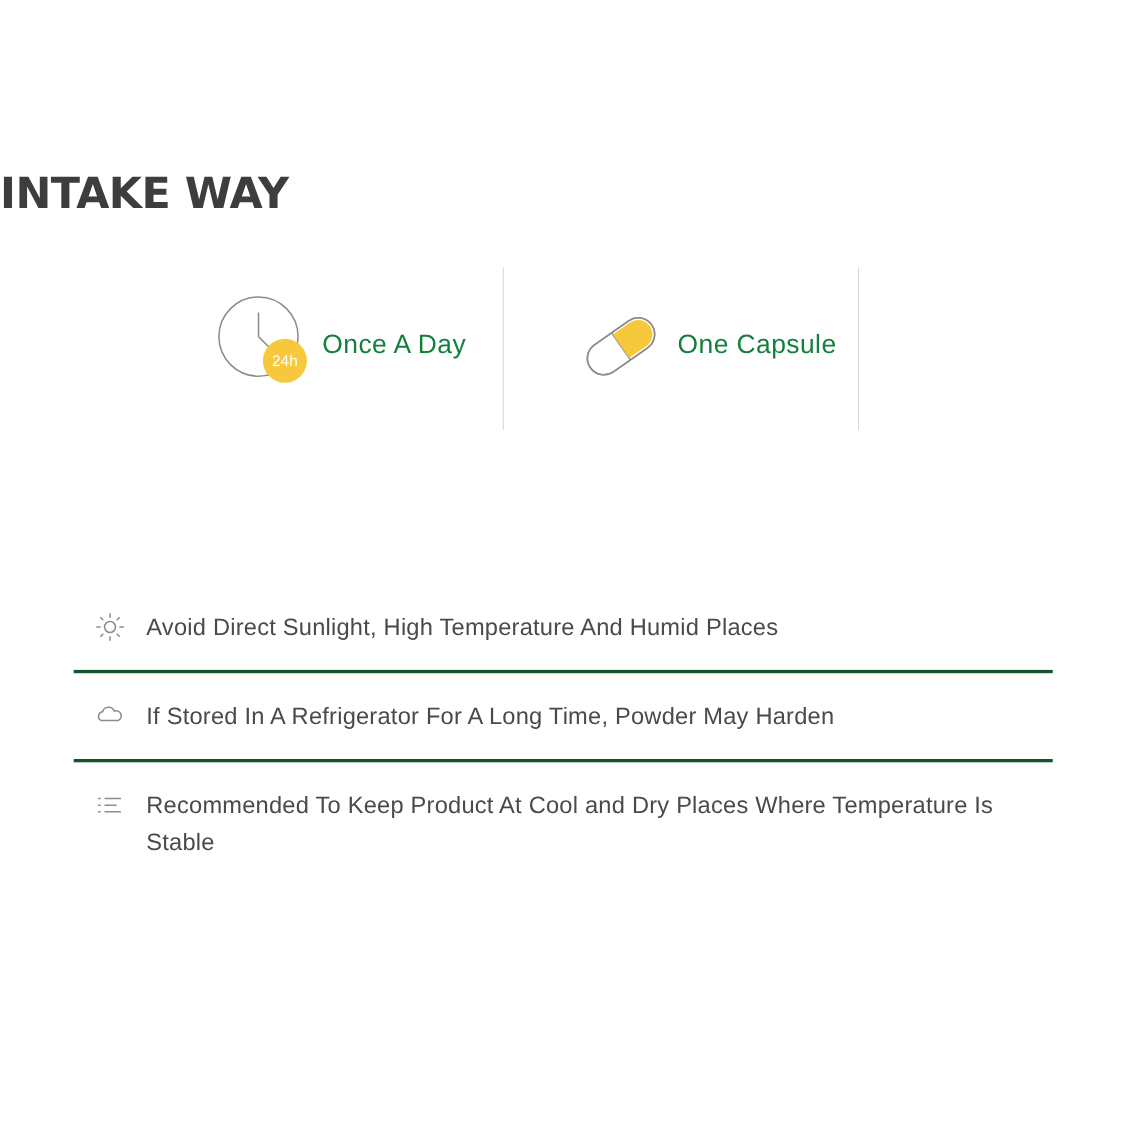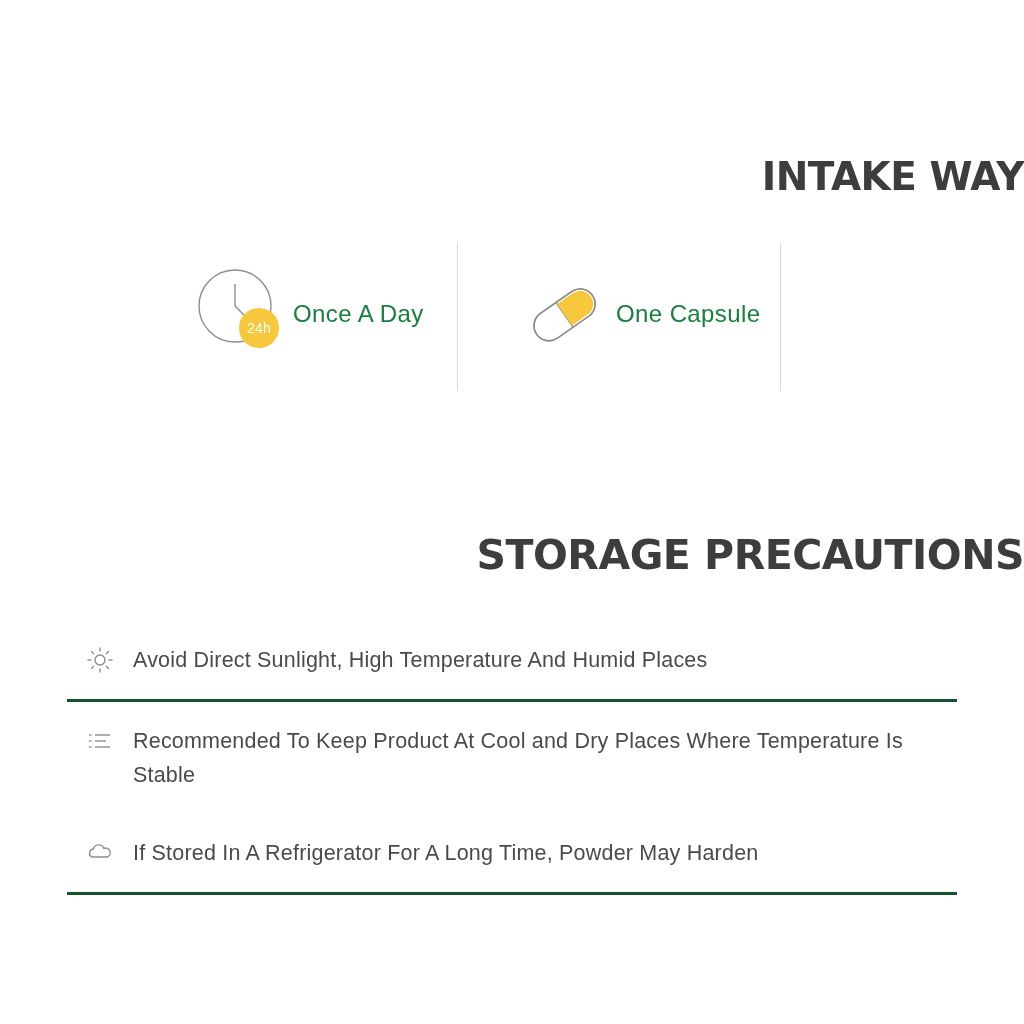--- a/index.html
+++ b/index.html
@@ -14,21 +14,21 @@
     color: #3f3f3f;
     overflow: hidden;
     position: relative;
   }
 
   
   .intake-section {
     padding-top: 128px;
   }
   .section-title {
-    text-align: right;
+    text-align: left;
     font-size: 40px;
     font-weight: bold;
     letter-spacing: -0.5px;
     color: #3d3d3d;
     font-family: "DejaVu Sans", sans-serif;
   }
   .intake-title {
     font-size: 39px;
   }
 
@@ -142,21 +142,20 @@
     </div>
 
     <div class="intake-divider"></div>
 
 
   </div>
 </section>
 
 <section class="storage-section">
 
-  <h1 class="section-title storage-title">STORAGE PRECAUTIONS</h1>
 
   <div class="storage-list">
 
     <div class="storage-row">
       <div class="storage-icon">
         <svg width="30" height="30" viewBox="0 0 30 30">
           <circle cx="15" cy="15" r="5" class="svg-ink" stroke-width="1.2"></circle>
           <g class="svg-ink" stroke-width="1.2">
             <line x1="15" y1="2.5" x2="15" y2="6.5"></line>
             <line x1="15" y1="23.5" x2="15" y2="27.5"></line>
@@ -165,39 +164,39 @@
             <line x1="6.2" y1="6.2" x2="8.9" y2="8.9"></line>
             <line x1="21.1" y1="21.1" x2="23.8" y2="23.8"></line>
             <line x1="21.1" y1="8.9" x2="23.8" y2="6.2"></line>
             <line x1="6.2" y1="23.8" x2="8.9" y2="21.1"></line>
           </g>
         </svg>
       </div>
       <div class="storage-text">Avoid Direct Sunlight, High Temperature And Humid Places</div>
     </div>
 
+    <div class="storage-row">
+      <div class="storage-icon">
+        <svg width="30" height="30" viewBox="0 0 30 30">
+          <path d="M7 19 a4.2 4.2 0 0 1 1.3 -8 a5.6 5.6 0 0 1 10.6 -0.6 a4.4 4.4 0 0 1 3.4 8.6 Z" class="svg-ink" stroke-width="1.2"></path>
+        </svg>
+      </div>
+      <div class="storage-text">If Stored In A Refrigerator For A Long Time, Powder May Harden</div>
+    </div>
+
     <div class="storage-row last">
       <div class="storage-icon">
         <svg width="30" height="30" viewBox="0 0 30 30">
           <g class="svg-ink" stroke-width="1.4">
             <line x1="4" y1="9" x2="6.5" y2="9"></line>
             <line x1="4" y1="15" x2="6.5" y2="15"></line>
             <line x1="4" y1="21" x2="6.5" y2="21"></line>
             <line x1="10" y1="9" x2="25" y2="9"></line>
             <line x1="10" y1="15" x2="21" y2="15"></line>
             <line x1="10" y1="21" x2="25" y2="21"></line>
           </g>
         </svg>
       </div>
       <div class="storage-text">Recommended To Keep Product At Cool and Dry Places Where Temperature Is Stable</div>
     </div>
 
-    <div class="storage-row">
-      <div class="storage-icon">
-        <svg width="30" height="30" viewBox="0 0 30 30">
-          <path d="M7 19 a4.2 4.2 0 0 1 1.3 -8 a5.6 5.6 0 0 1 10.6 -0.6 a4.4 4.4 0 0 1 3.4 8.6 Z" class="svg-ink" stroke-width="1.2"></path>
-        </svg>
-      </div>
-      <div class="storage-text">If Stored In A Refrigerator For A Long Time, Powder May Harden</div>
-    </div>
-
   </div>
 </section>
 
 </body></html>

